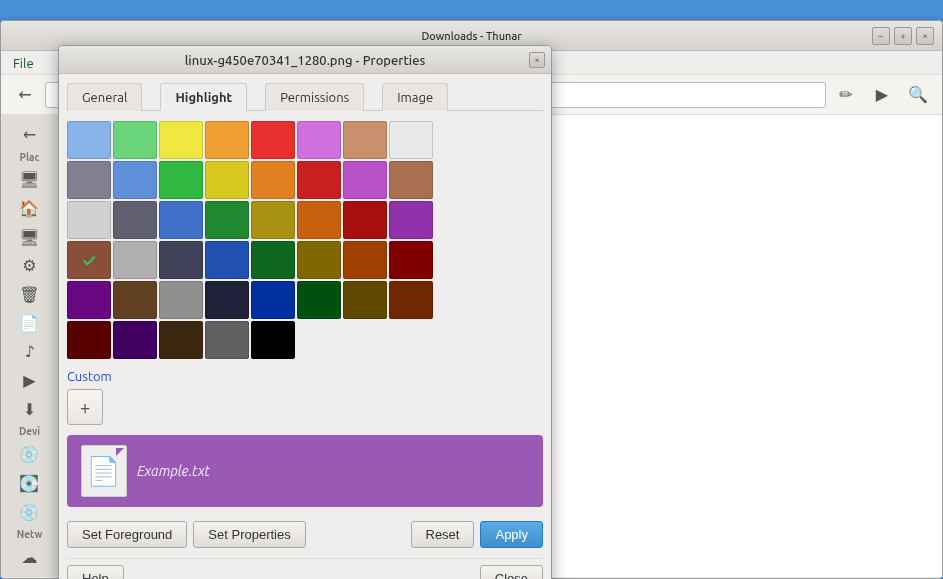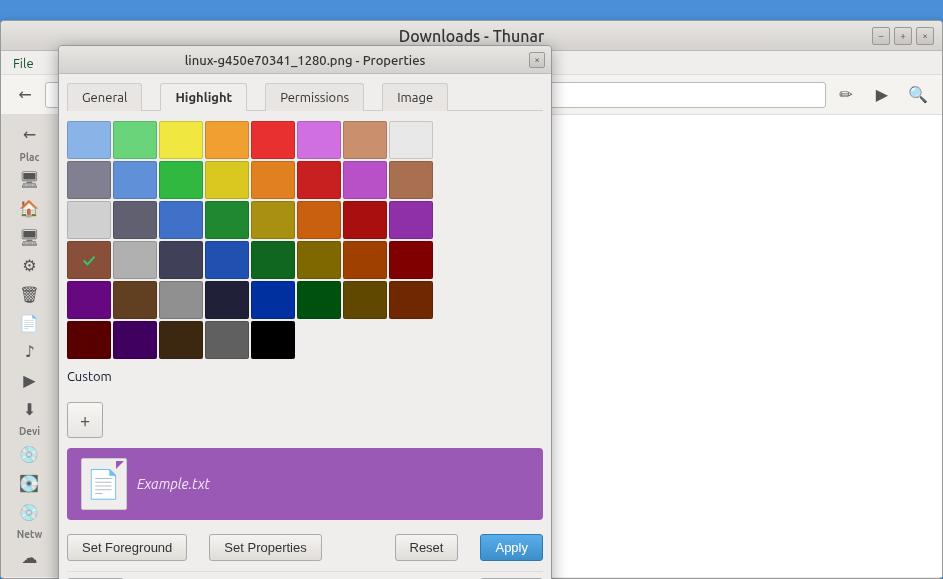--- a/index.html
+++ b/index.html
@@ -29,21 +29,21 @@
       background: linear-gradient(to bottom, #e8e6e3, #d4d1ce);
       height: 30px;
       display: flex;
       align-items: center;
       justify-content: center;
       border-bottom: 1px solid #bbb;
       border-radius: 4px 4px 0 0;
       position: relative;
     }
     .thunar-title-text {
-      font-size: 16px;
+      font-size: 11px;
       color: #333;
       font-weight: 500;
     }
     .thunar-window-controls {
       position: absolute;
       right: 8px;
       display: flex;
       gap: 4px;
       align-items: center;
     }
@@ -267,22 +267,22 @@
       content: '✓';
       color: #2ecc71;
       font-size: 18px;
       font-weight: bold;
     }
     .custom-section {
       margin-bottom: 10px;
     }
     .custom-label {
       font-size: 13px;
-      color: #0f172a;
-      margin-bottom: 19px;
+      color: #1d4ed8;
+      margin-bottom: 6px;
     }
     .add-custom-btn {
       width: 36px;
       height: 36px;
       border: 1px solid #aaa;
       background: linear-gradient(to bottom, #f8f6f3, #e8e5e2);
       border-radius: 3px;
       display: flex;
       align-items: center;
       justify-content: center;
@@ -331,21 +331,21 @@
     }
     
     .bottom-actions {
       display: flex;
       justify-content: space-between;
       align-items: center;
       margin-bottom: 10px;
     }
     .action-btn-group {
       display: flex;
-      gap: 22px;
+      gap: 6px;
     }
     .action-btn {
       padding: 5px 14px;
       font-size: 13px;
       border: 1px solid #aaa;
       background: linear-gradient(to bottom, #f5f3f0, #e0ddd9);
       border-radius: 3px;
       cursor: pointer;
       color: #333;
     }

